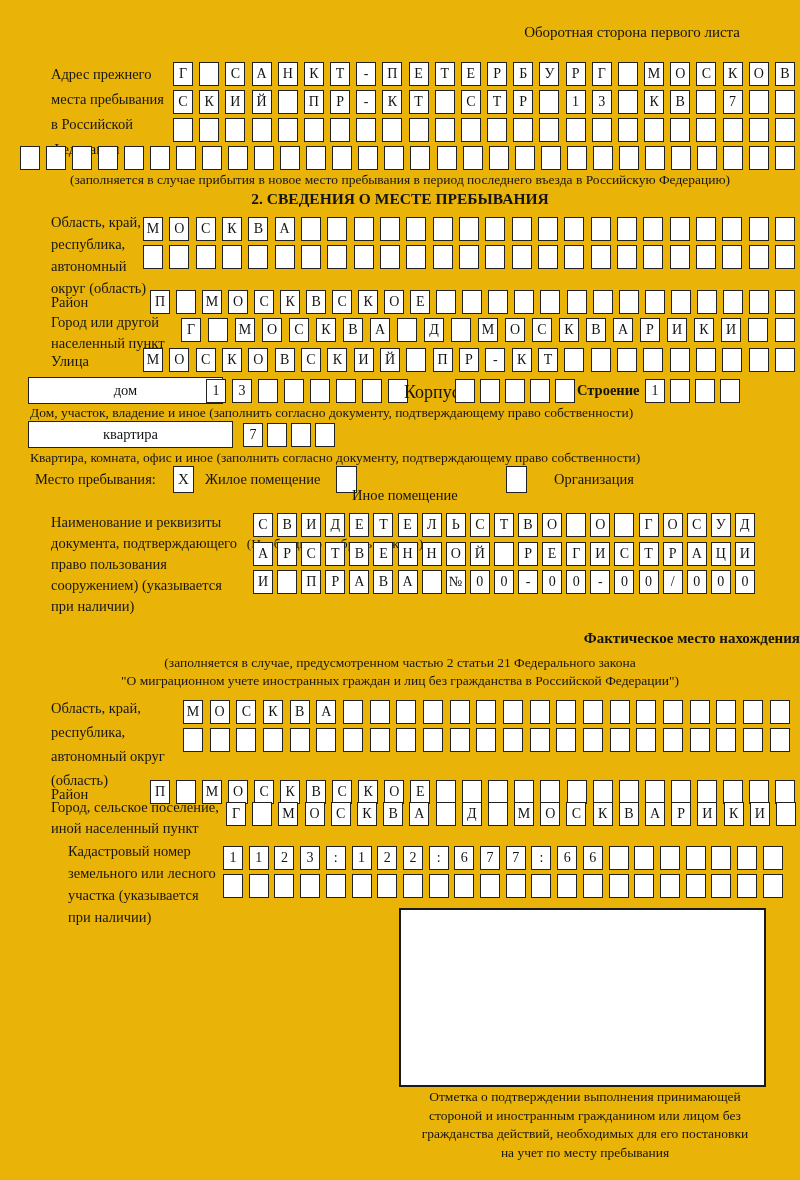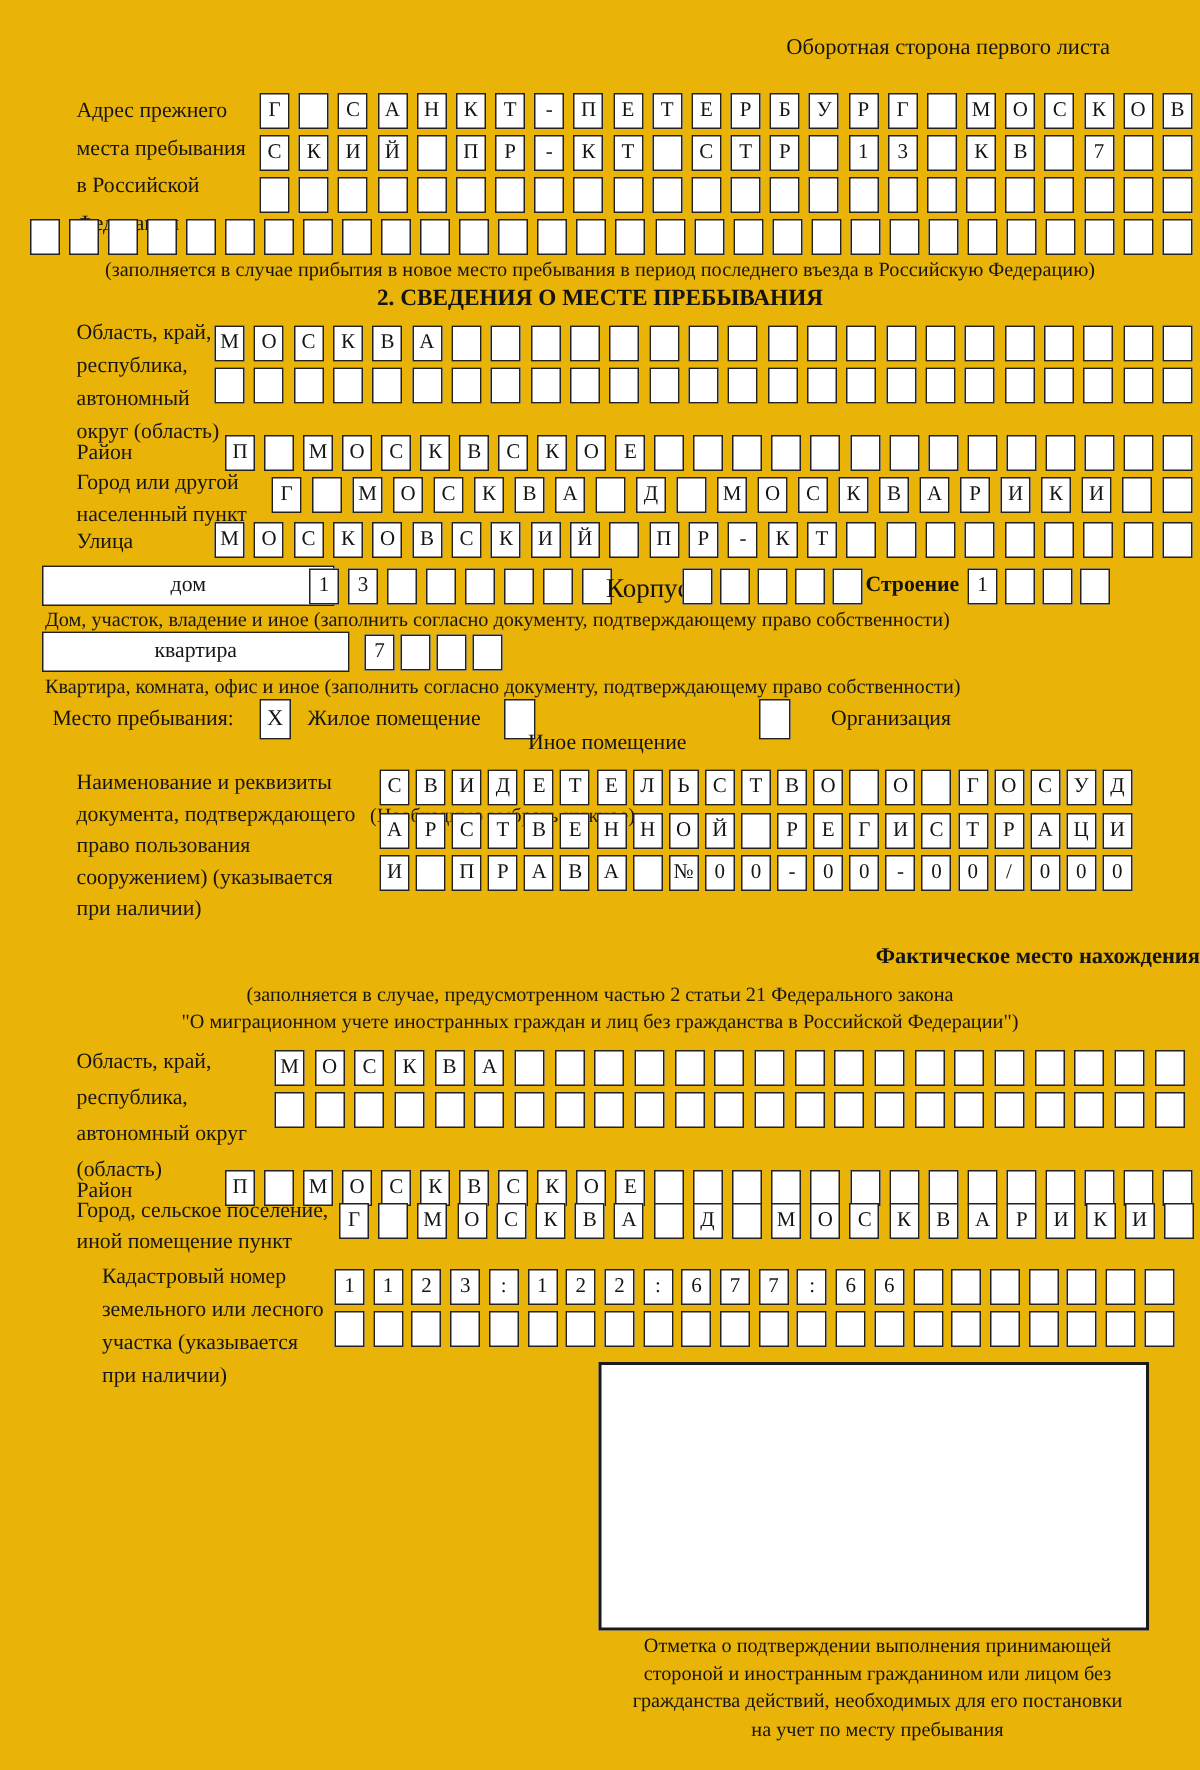--- a/index.html
+++ b/index.html
@@ -517,21 +517,21 @@
       <div class="cell"></div>
       <div class="cell"></div>
       <div class="cell"></div>
       <div class="cell"></div>
       <div class="cell"></div>
       <div class="cell"></div>
     </div>
 
   <div class="lbl" style="left:35px;top:797px;line-height:21px;">
     <span>Город, сельское поселение,</span>
-    <span>иной помещение пункт</span>
+    <span>иной населенный пункт</span>
   </div>
   <div class="cellrow" style="top:802px;left:226px;width:570px;">
       <div class="cell">Г</div>
       <div class="cell"></div>
       <div class="cell">М</div>
       <div class="cell">О</div>
       <div class="cell">С</div>
       <div class="cell">К</div>
       <div class="cell">В</div>
       <div class="cell">А</div>

